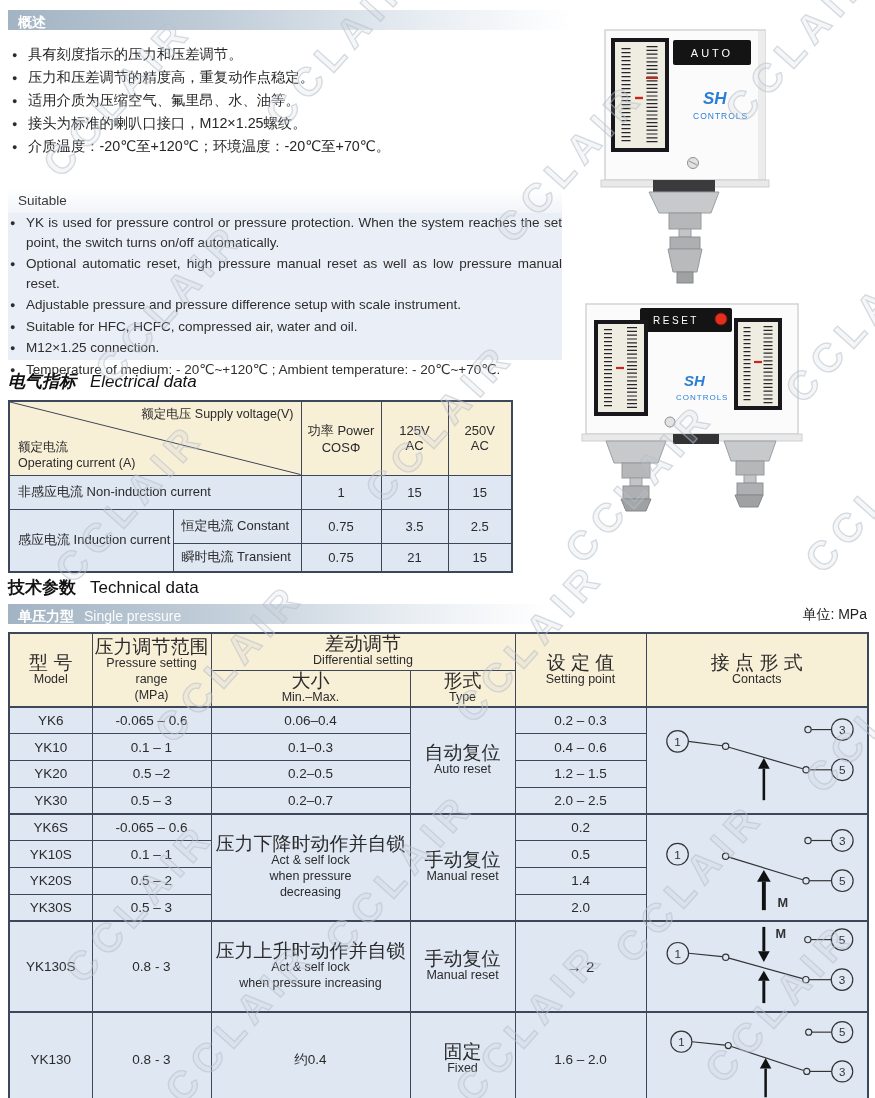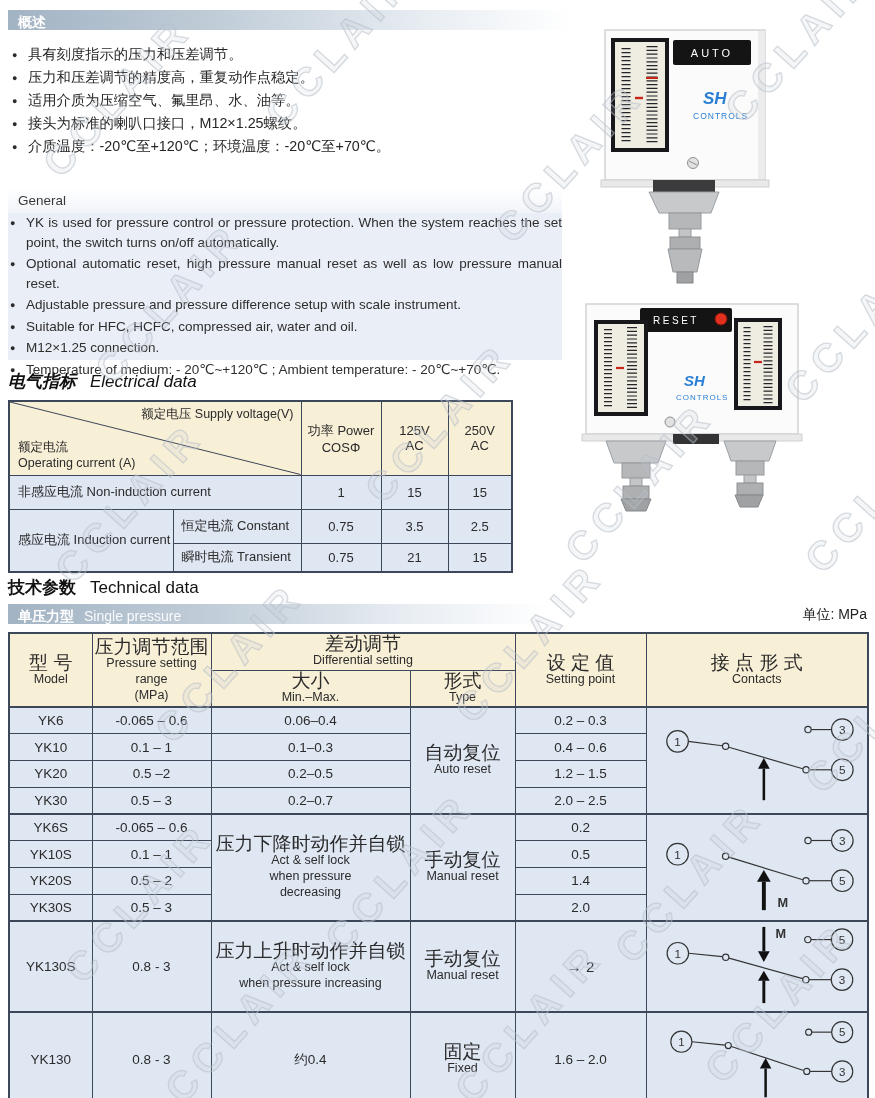--- a/index.html
+++ b/index.html
@@ -106,21 +106,21 @@
     <rect x="60" y="160" width="62" height="12" fill="#3b3b3d"></rect>
     <polygon points="56,172 126,172 118,193 66,193" fill="#c7c9cb" stroke="#9aa0a5"></polygon>
     <rect x="76" y="193" width="32" height="16" fill="#b5b7b9" stroke="#96999c"></rect>
     <rect x="86" y="209" width="12" height="8" fill="#c2c4c6" stroke="#9b9ea1"></rect>
     <rect x="77" y="217" width="30" height="12" fill="#adafb1" stroke="#8f9295"></rect>
     <polygon points="75,229 109,229 104,252 80,252" fill="#b8babc" stroke="#94979a"></polygon>
     <rect x="84" y="252" width="16" height="11" fill="#9fa1a3" stroke="#85888b"></rect>
   </svg>
 
   <div class="gen-block">
-    <div class="gen-title">General</div>
+    <div class="gen-title">Suitable</div>
     <ul class="bullets gen-bullets">
       <li>YK is used for pressure control or pressure protection. When the system reaches the set point, the switch turns on/off automatically.</li>
       <li>Optional automatic reset, high pressure manual reset as well as low pressure manual reset.</li>
       <li>Adjustable pressure and pressure difference setup with scale instrument.</li>
       <li>Suitable for HFC, HCFC, compressed air,  water and oil.</li>
       <li>M12×1.25 connection.</li>
       <li>Temperature of medium: - 20℃~+120℃ ; Ambient temperature: - 20℃~+70℃.</li>
     </ul>
   </div>
 

